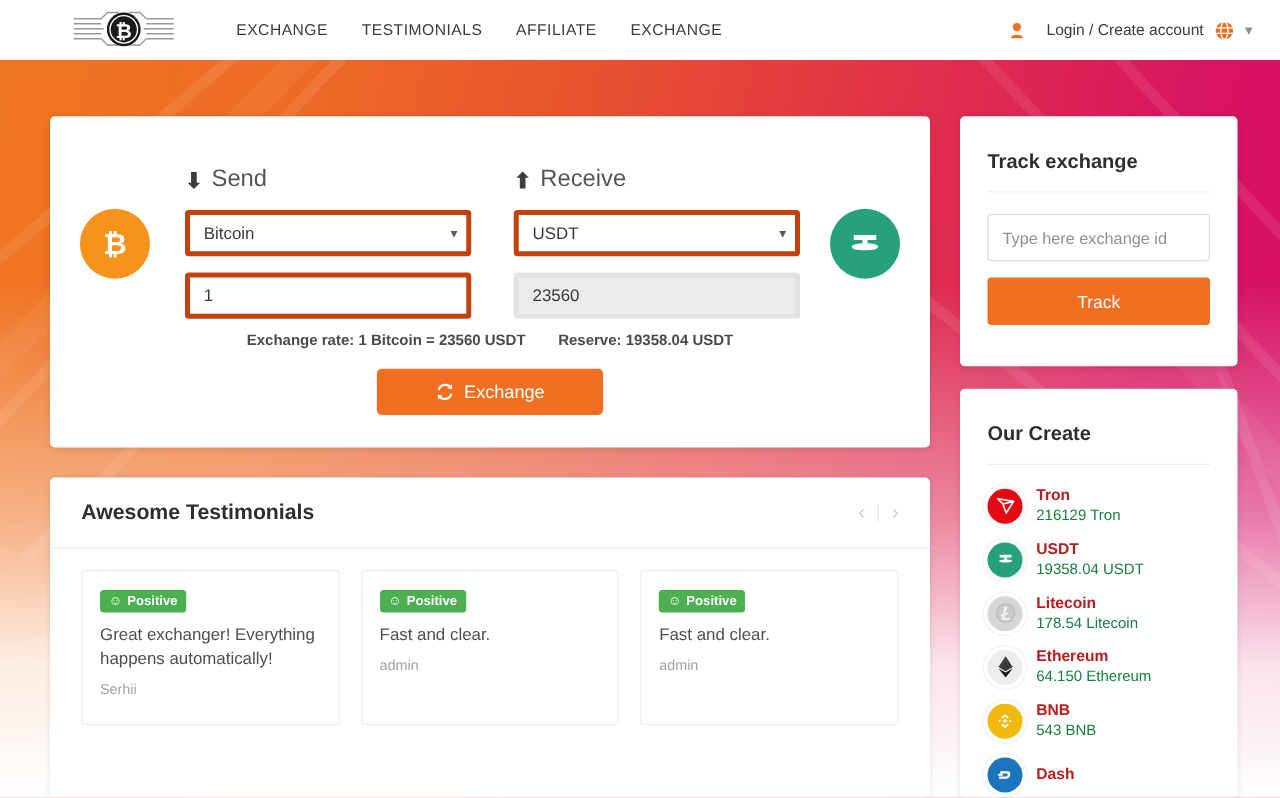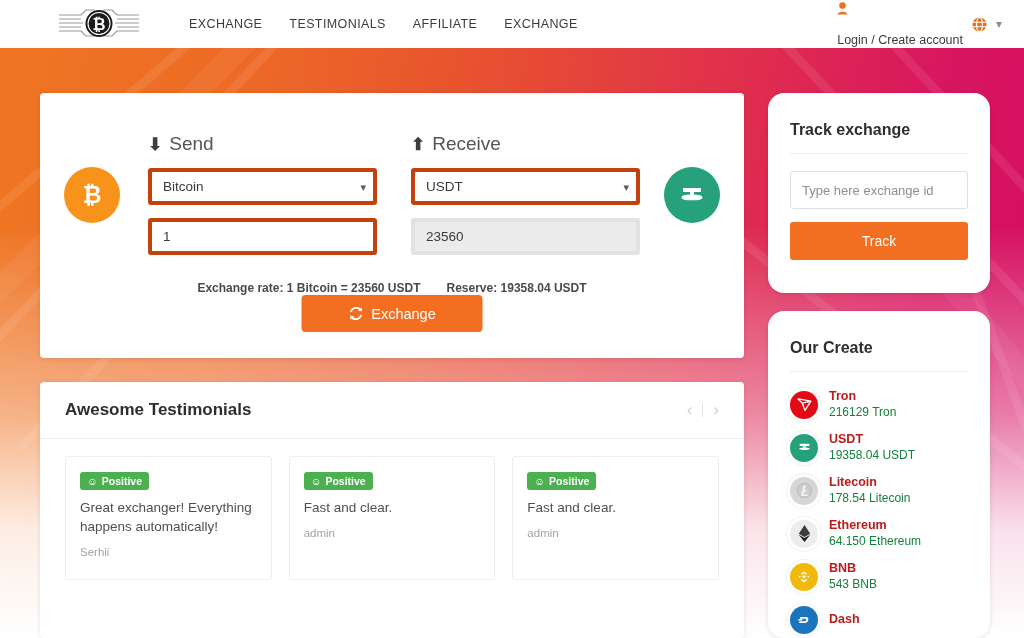--- a/index.html
+++ b/index.html
@@ -33,22 +33,22 @@
   .nav { display: flex; align-items: center; margin-left: 48px; gap: 27px; }
   .nav a {
     font-size: 12.5px; letter-spacing: .4px; color: #3b3b3b;
     text-decoration: none; font-weight: 400; white-space: nowrap;
   }
   .header-right {
     margin-left: auto; margin-right: 22px;
     display: flex; align-items: center; gap: 9px;
   }
   .login-link {
-    display: flex; gap: 18px;
-    font-size: 12.5px; color: #3c3c3c; text-decoration: none; white-space: nowrap; flex-direction: column;
+    display: flex; align-items: center; gap: 18px;
+    font-size: 12.5px; color: #3c3c3c; text-decoration: none; white-space: nowrap;
   }
   .lang { display: flex; align-items: center; gap: 9px; }
   .chev-dn { color: #8d8d8d; font-size: 12px; line-height: 1; }
 
   
   .exchange-card {
     position: absolute; left: 40px; top: 93px; width: 704px; height: 265px;
     background: #fff; border-radius: 4px; z-index: 5;
     box-shadow: 0 1px 5px rgba(0,0,0,.10);
   }
@@ -77,21 +77,21 @@
   }
   select.fld { padding-right: 26px; background-image: none; cursor: pointer; }
   .sel-caret {
     position: absolute; right: 11px; top: 50%; transform: translateY(-50%);
     pointer-events: none; color: #5a5a5a; font-size: 11px;
   }
   .gap { height: 13px; }
   .fld-ro { background: #ebebeb; border-color: #e2e2e2; display: flex; align-items: center; }
 
   .rate-row {
-    position: absolute; left: 0; right: 0; top: 188px;
+    position: absolute; left: 0; right: 0; top: 172px;
     display: flex; justify-content: center; gap: 26px;
     font-size: 12px; font-weight: bold; color: #4a4a4a;
   }
   .btn-exchange {
     position: absolute; left: 50%; transform: translateX(-50%); top: 202px;
     width: 181px; height: 37px; background: #f26f21; border: none; border-radius: 4px;
     color: #fff; font-size: 14.5px; font-family: "Liberation Sans", sans-serif;
     cursor: pointer; display: flex; align-items: center; justify-content: center; gap: 8px;
   }
 
@@ -116,21 +116,21 @@
   .badge {
     display: inline-flex; align-items: center; gap: 4px;
     background: #4caf50; color: #fff; font-size: 10.5px; font-weight: bold;
     padding: 3px 7px; border-radius: 3px; margin-bottom: 9px;
   }
   .tcard-text { font-size: 13.5px; color: #4f4f4f; line-height: 1.4; }
   .tcard-author { font-size: 11.5px; color: #a3a3a3; margin-top: 9px; }
 
   
   .side-card {
-    position: absolute; right: 34px; background: #fff; border-radius: 16px; z-index: 5;
+    position: absolute; right: 34px; background: #fff; border-radius: 4px; z-index: 5;
     box-shadow: 0 1px 5px rgba(0,0,0,.10); width: 222px;
   }
   .side-track { top: 93px; height: 200px; }
   .side-reserve { top: 311px; height: 327px; }
   .side-title { font-size: 16px; font-weight: bold; color: #2e2e2e; padding: 28px 22px 0 22px; }
   .side-rule { margin: 14px 22px 0 22px; height: 1px; background: #ededed; }
   .side-body { padding: 17px 22px 0 22px; }
   .track-input {
     width: 100%; height: 38px; border: 1px solid #dedede; border-radius: 3px;
     padding: 0 11px; font-size: 13px; color: #3a3a3a; outline: none;

